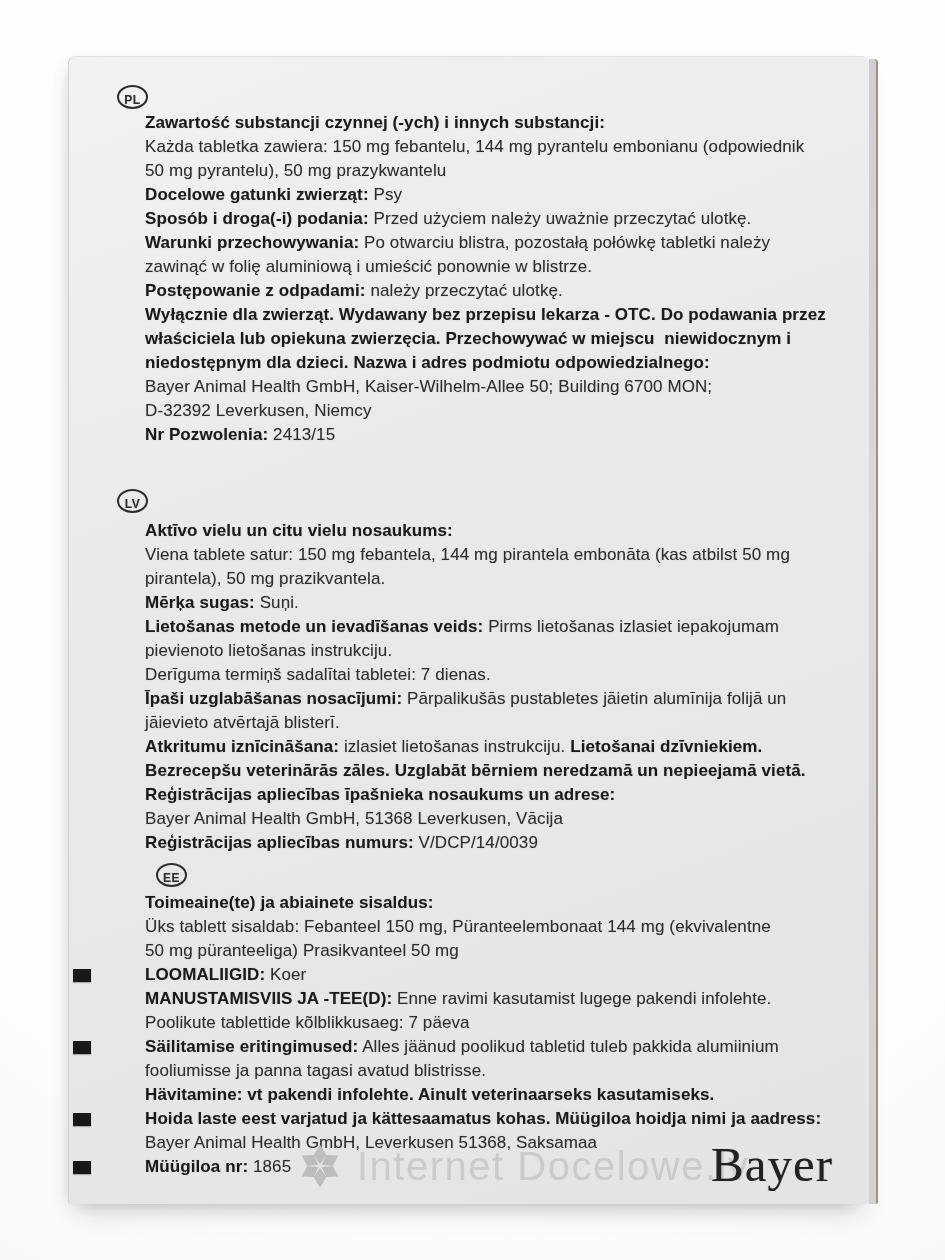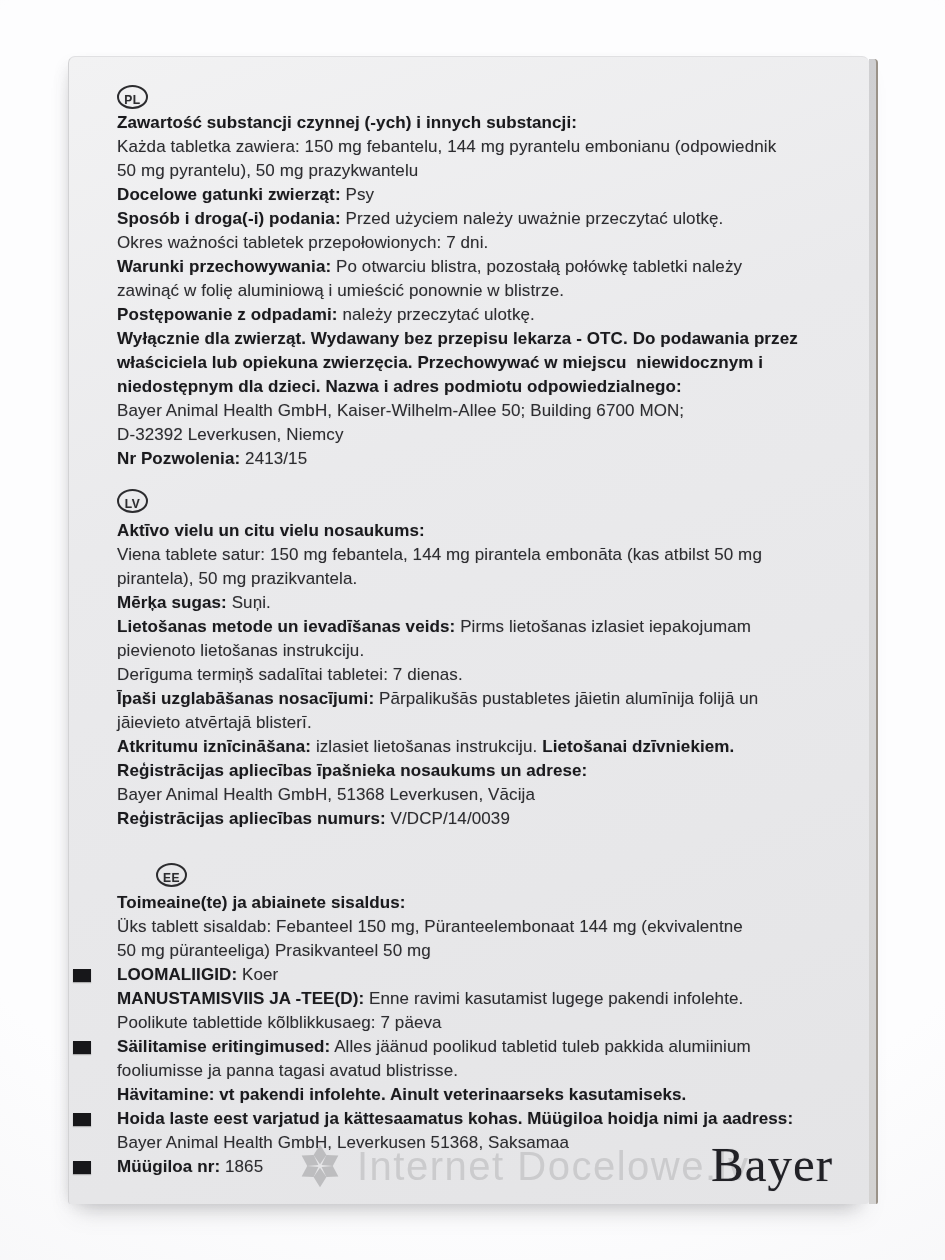--- a/index.html
+++ b/index.html
@@ -43,20 +43,21 @@
   .badge-lv{top:432px;}
   .badge-ee{top:806px;margin-left:39px;}
   .lines{position:absolute;left:48px;width:740px;}
   .lines-pl{top:54px;}
   .lines-lv{top:462px;}
   .lines-ee{top:834px;}
   .tline{
     font-size:17px;line-height:24px;letter-spacing:.1px;
     color:#2d2d30;white-space:pre;
     text-shadow:0 0 1px rgba(70,70,75,.28);
+    margin-left:28px;
   }
   .tline .b{font-weight:700;color:#1a1a1d;}
   
   .reg-mark{
     position:absolute;left:4px;width:18px;height:13px;
     background:#17171a;box-shadow:0 1px 1px rgba(0,0,0,.25);
   }
   .mark-1{top:912px;}
   .mark-2{top:984px;}
   .mark-3{top:1056px;}
@@ -92,21 +93,20 @@
 
     <div class="lang-badge badge-pl">
       <span>PL</span>
     </div>
     <div class="lines lines-pl">
         <div class="tline"><span class="b">Zawartość substancji czynnej (-ych) i innych substancji:</span></div>
         <div class="tline"><span>Każda tabletka zawiera: 150 mg febantelu, 144 mg pyrantelu embonianu (odpowiednik</span></div>
         <div class="tline"><span>50 mg pyrantelu), 50 mg prazykwantelu</span></div>
         <div class="tline"><span class="b">Docelowe gatunki zwierząt:</span><span> Psy</span></div>
         <div class="tline"><span class="b">Sposób i droga(-i) podania:</span><span> Przed użyciem należy uważnie przeczytać ulotkę.</span></div>
-        <div class="tline"><span>Okres ważności tabletek przepołowionych: 7 dni.</span></div>
         <div class="tline"><span class="b">Warunki przechowywania:</span><span> Po otwarciu blistra, pozostałą połówkę tabletki należy</span></div>
         <div class="tline"><span>zawinąć w folię aluminiową i umieścić ponownie w blistrze.</span></div>
         <div class="tline"><span class="b">Postępowanie z odpadami:</span><span> należy przeczytać ulotkę.</span></div>
         <div class="tline"><span class="b">Wyłącznie dla zwierząt. Wydawany bez przepisu lekarza - OTC. Do podawania przez</span></div>
         <div class="tline"><span class="b">właściciela lub opiekuna zwierzęcia. Przechowywać w miejscu  niewidocznym i</span></div>
         <div class="tline"><span class="b">niedostępnym dla dzieci. Nazwa i adres podmiotu odpowiedzialnego:</span></div>
         <div class="tline"><span>Bayer Animal Health GmbH, Kaiser-Wilhelm-Allee 50; Building 6700 MON;</span></div>
         <div class="tline"><span>D-32392 Leverkusen, Niemcy</span></div>
         <div class="tline"><span class="b">Nr Pozwolenia:</span><span> 2413/15</span></div>
       </div>
@@ -118,20 +118,21 @@
         <div class="tline"><span class="b">Aktīvo vielu un citu vielu nosaukums:</span></div>
         <div class="tline"><span>Viena tablete satur: 150 mg febantela, 144 mg pirantela embonāta (kas atbilst 50 mg</span></div>
         <div class="tline"><span>pirantela), 50 mg prazikvantela.</span></div>
         <div class="tline"><span class="b">Mērķa sugas:</span><span> Suņi.</span></div>
         <div class="tline"><span class="b">Lietošanas metode un ievadīšanas veids:</span><span> Pirms lietošanas izlasiet iepakojumam</span></div>
         <div class="tline"><span>pievienoto lietošanas instrukciju.</span></div>
         <div class="tline"><span>Derīguma termiņš sadalītai tabletei: 7 dienas.</span></div>
         <div class="tline"><span class="b">Īpaši uzglabāšanas nosacījumi:</span><span> Pārpalikušās pustabletes jāietin alumīnija folijā un</span></div>
         <div class="tline"><span>jāievieto atvērtajā blisterī.</span></div>
         <div class="tline"><span class="b">Atkritumu iznīcināšana:</span><span> izlasiet lietošanas instrukciju. </span><span class="b">Lietošanai dzīvniekiem.</span></div>
+        <div class="tline"><span class="b">Bezrecepšu veterinārās zāles. Uzglabāt bērniem neredzamā un nepieejamā vietā.</span></div>
         <div class="tline"><span class="b">Reģistrācijas apliecības īpašnieka nosaukums un adrese:</span></div>
         <div class="tline"><span>Bayer Animal Health GmbH, 51368 Leverkusen, Vācija</span></div>
         <div class="tline"><span class="b">Reģistrācijas apliecības numurs:</span><span> V/DCP/14/0039</span></div>
       </div>
 
     <div class="lang-badge badge-ee">
       <span>EE</span>
     </div>
     <div class="lines lines-ee">
         <div class="tline"><span class="b">Toimeaine(te) ja abiainete sisaldus:</span></div>

